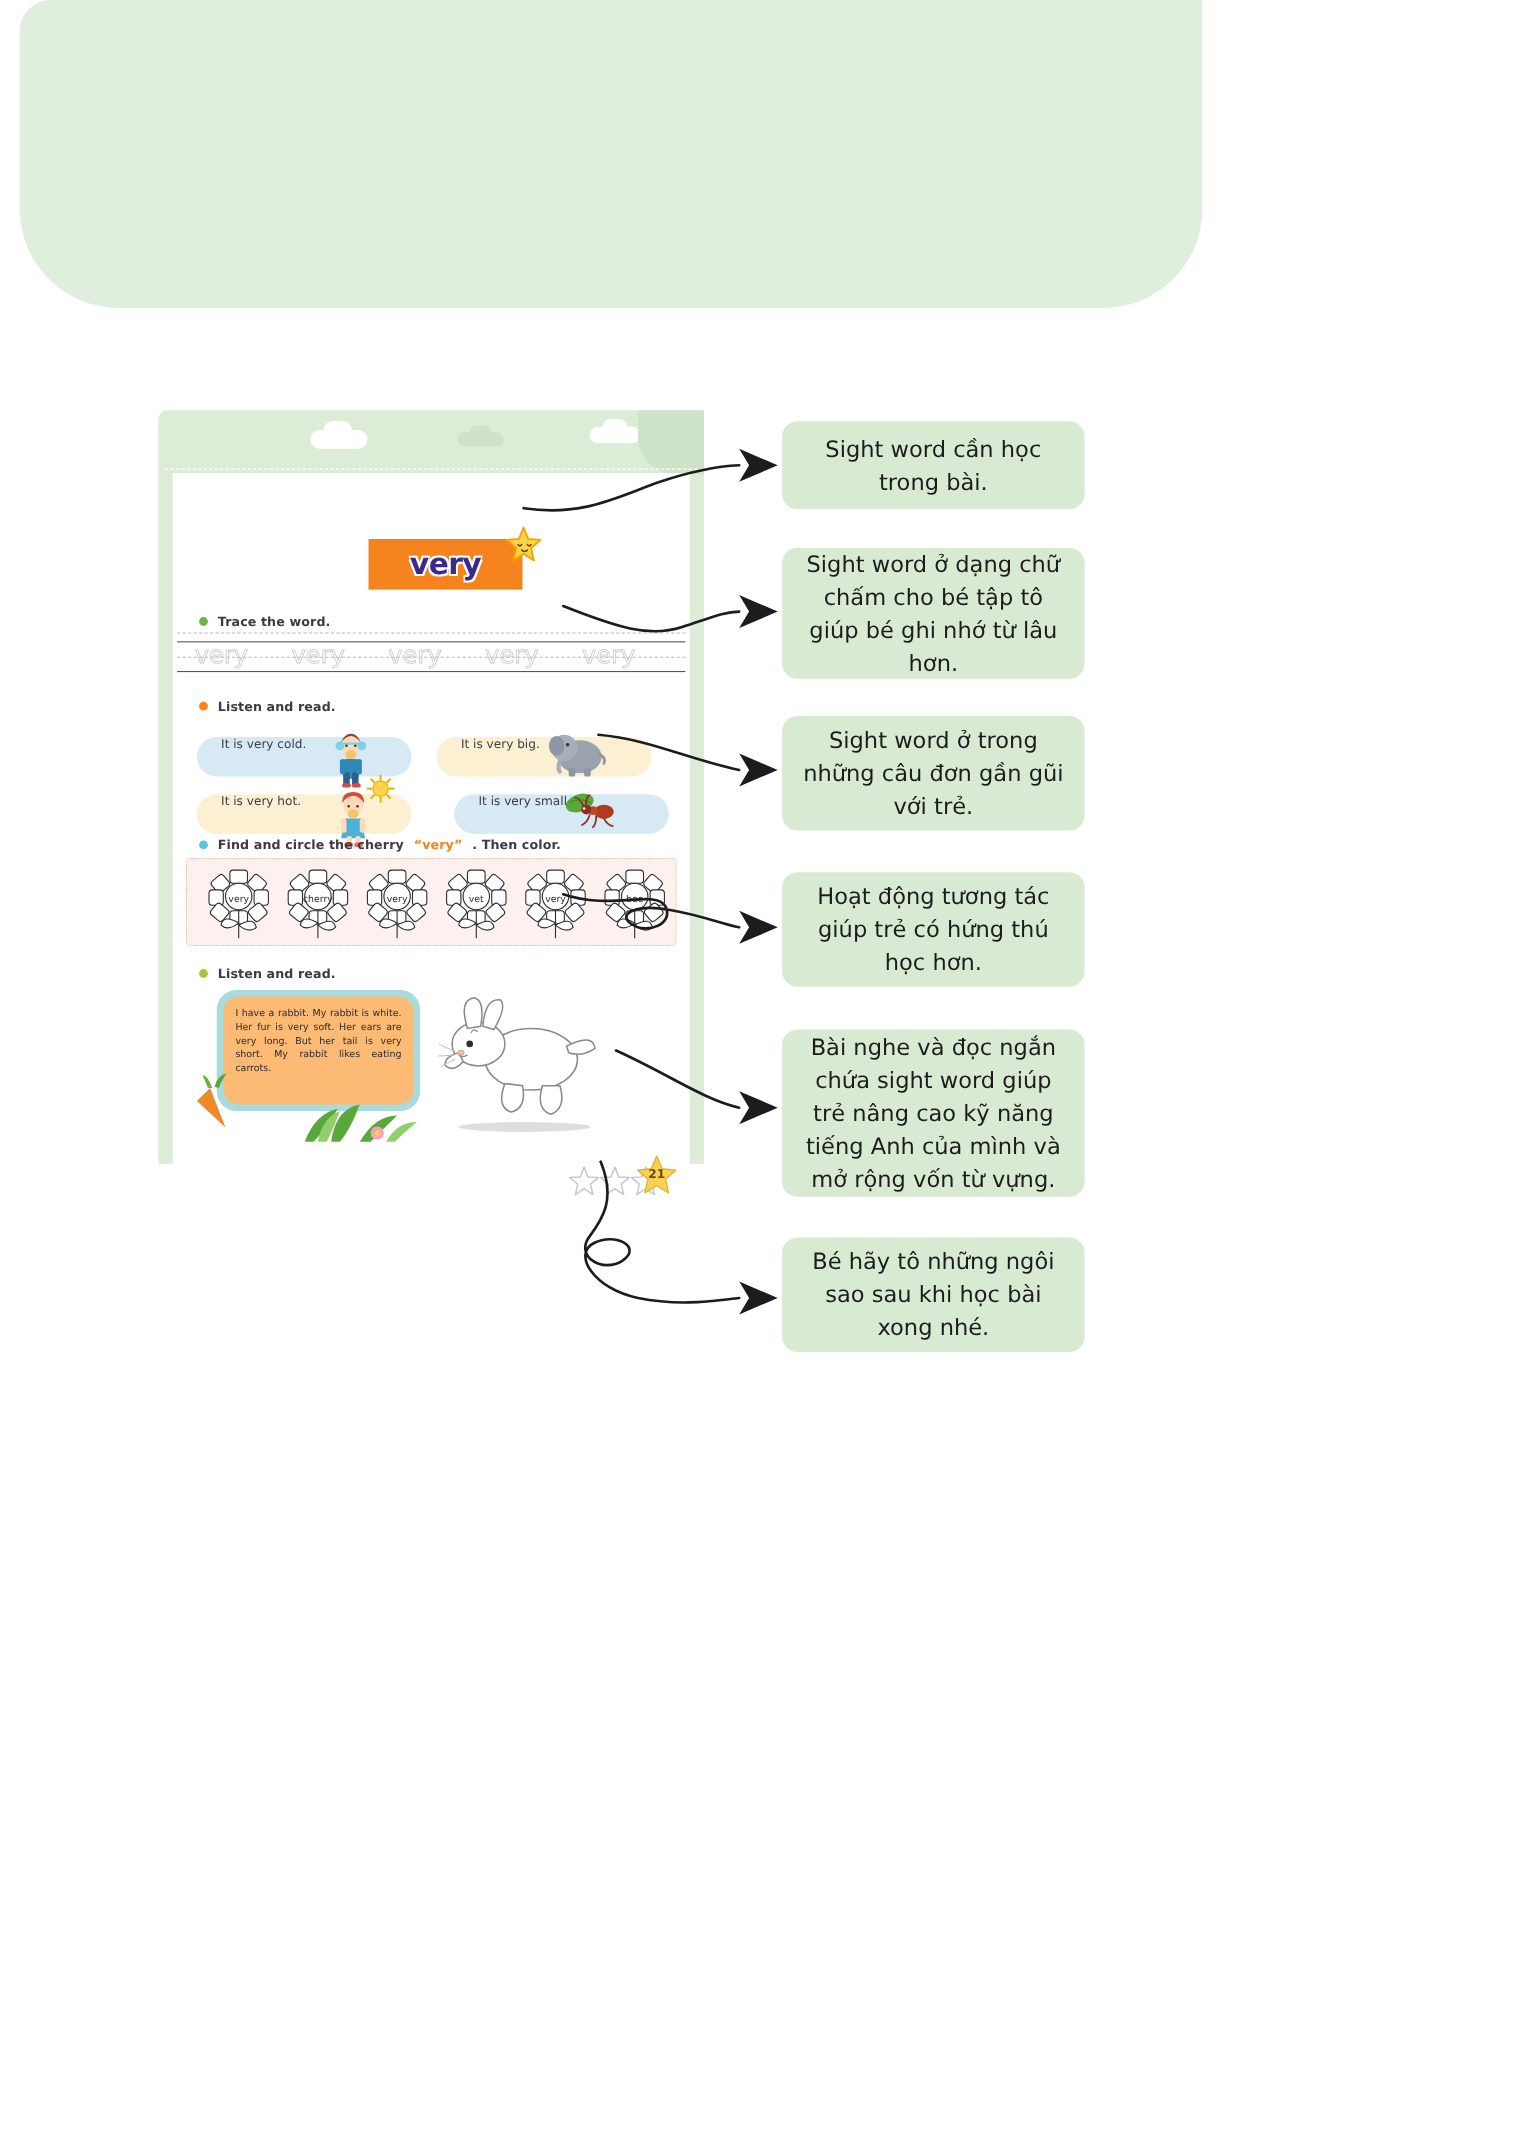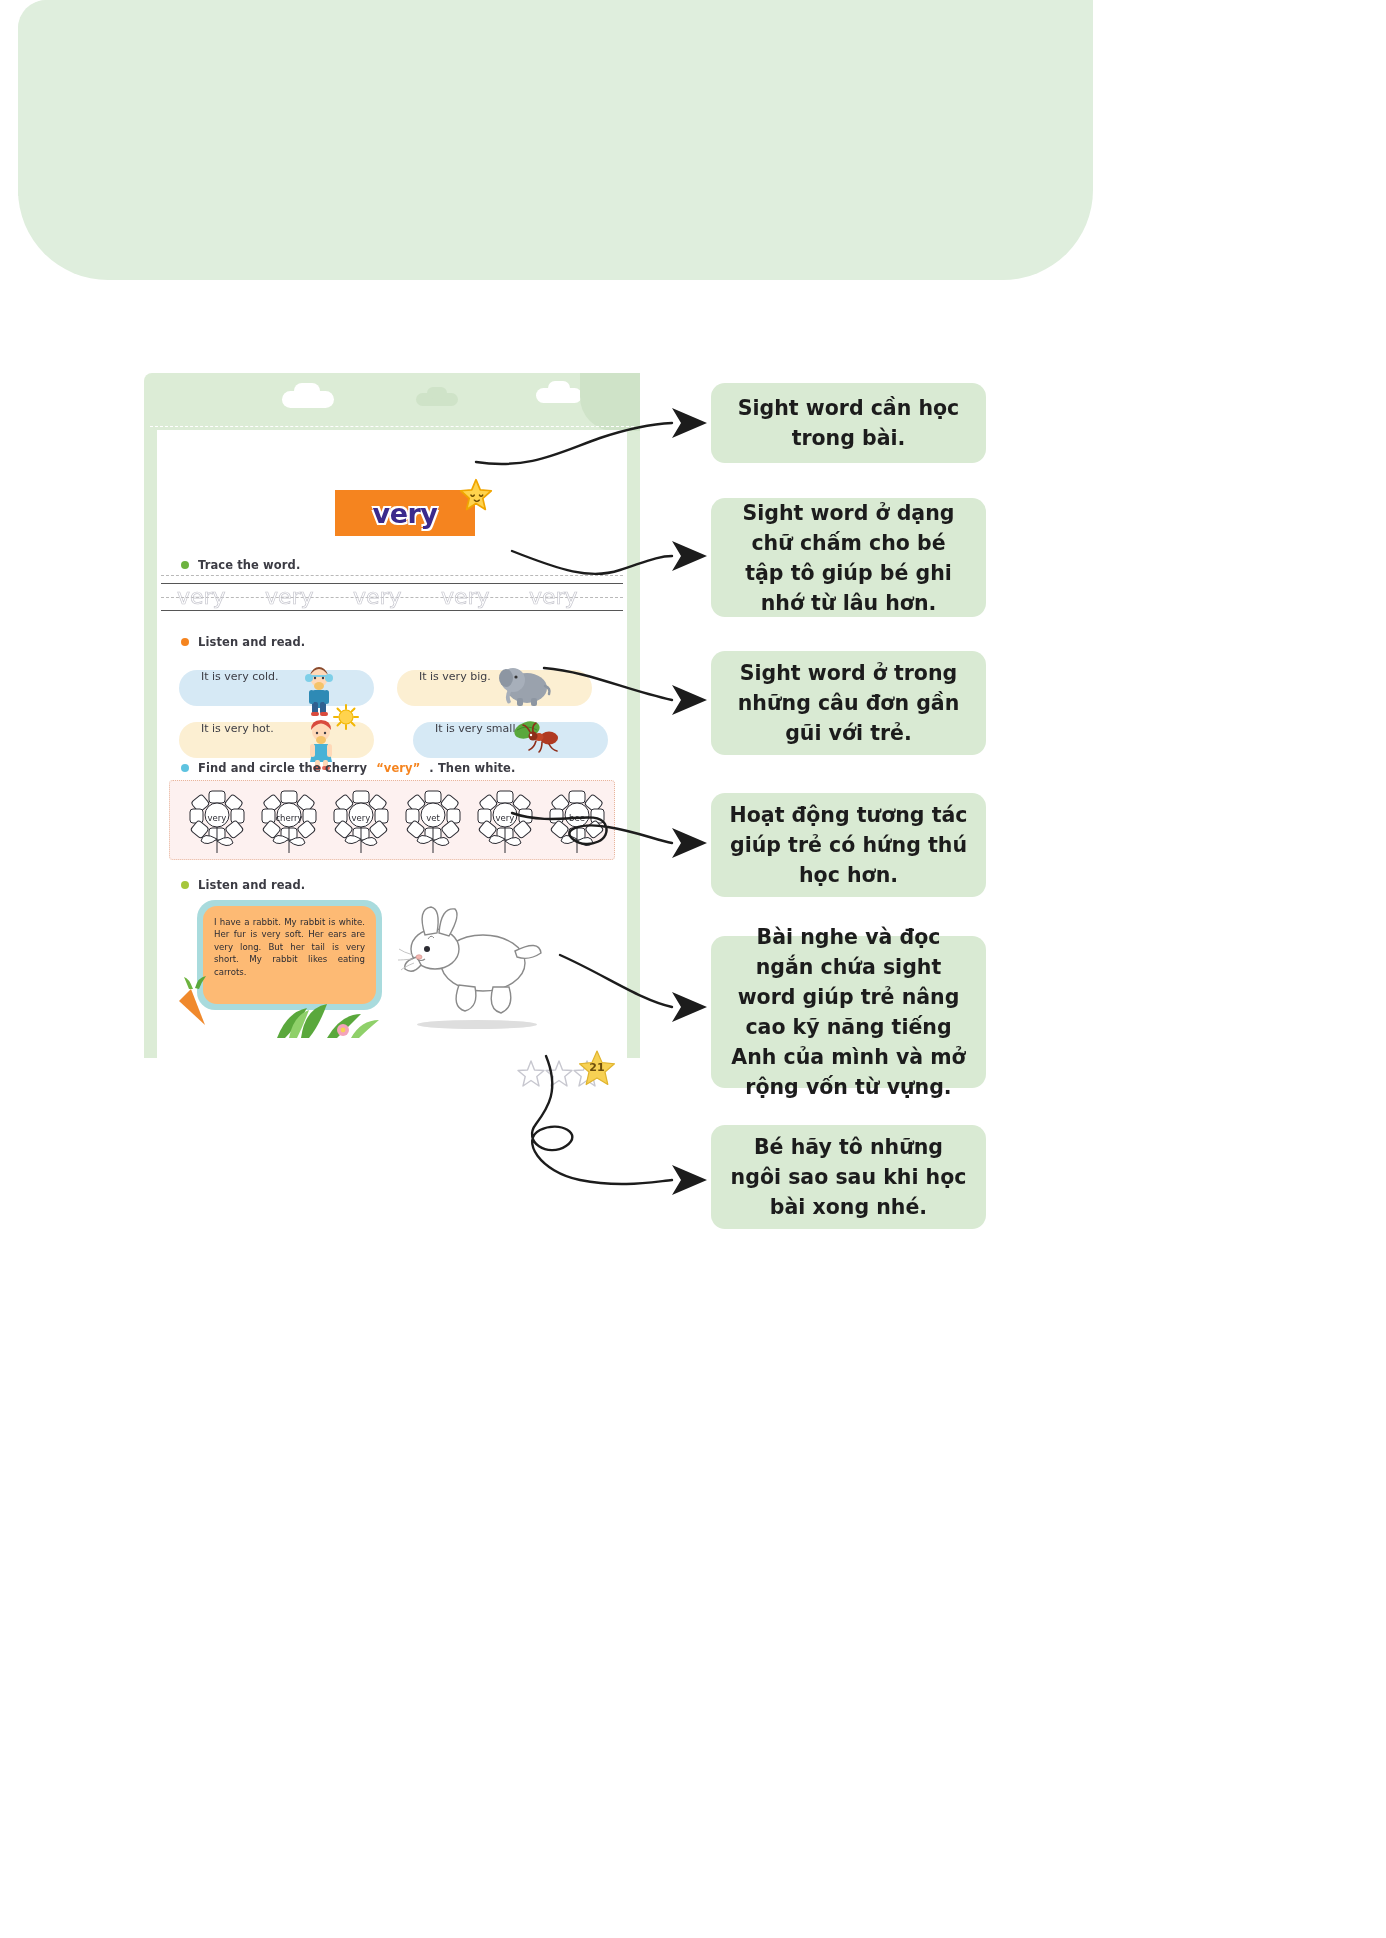--- a/index.html
+++ b/index.html
@@ -164,21 +164,20 @@
     position:absolute;
     background:#d9ead3;
     border-radius:14px;
     display:flex; align-items:center; justify-content:center;
     text-align:center;
     padding:14px 18px;
     font-family:"DejaVu Sans", sans-serif;
     font-size:20.5px;
     line-height:30px;
     color:#1c1c1c;
-    font-weight:bold;
   }
 
   svg.connector { position:absolute; left:0; top:0; overflow:visible; pointer-events:none; }
 </style>
 </head>
 <body>
 
 <div id="top-deco">
   <div id="top-deco-notch"></div>
 </div>
@@ -316,21 +315,21 @@
         <path d="M27 29 q-2 7 -7 9"></path>
           <path d="M33 30 q0 7 -3 10"></path>
           <path d="M40 32 q3 6 8 7"></path>
       </g>
     </svg>
 
     <div class="task" style="left:24px;top:331px;">
       <span class="bullet" style="background:#5ec3e0;"></span>
       <span>Find and circle the cherry </span>
         <span class="hl-very">“very”</span>
-        <span>. Then white.</span>
+        <span>. Then color.</span>
     </div>
 
     <div id="flower-box">
       <div class="flower" style="left:18px;">
         <svg viewBox="0 0 58 66" style="position:absolute;inset:0;width:100%;height:100%;">
           <g fill="#ffffff" stroke="#2c2c33" stroke-width="1">
             <rect x="21" y="2" width="16" height="12" rx="3"></rect>
             <rect x="5" y="8" width="14" height="13" rx="3" transform="rotate(-40 12 14)"></rect>
             <rect x="39" y="8" width="14" height="13" rx="3" transform="rotate(40 46 14)"></rect>
             <rect x="2" y="20" width="13" height="14" rx="3"></rect>

